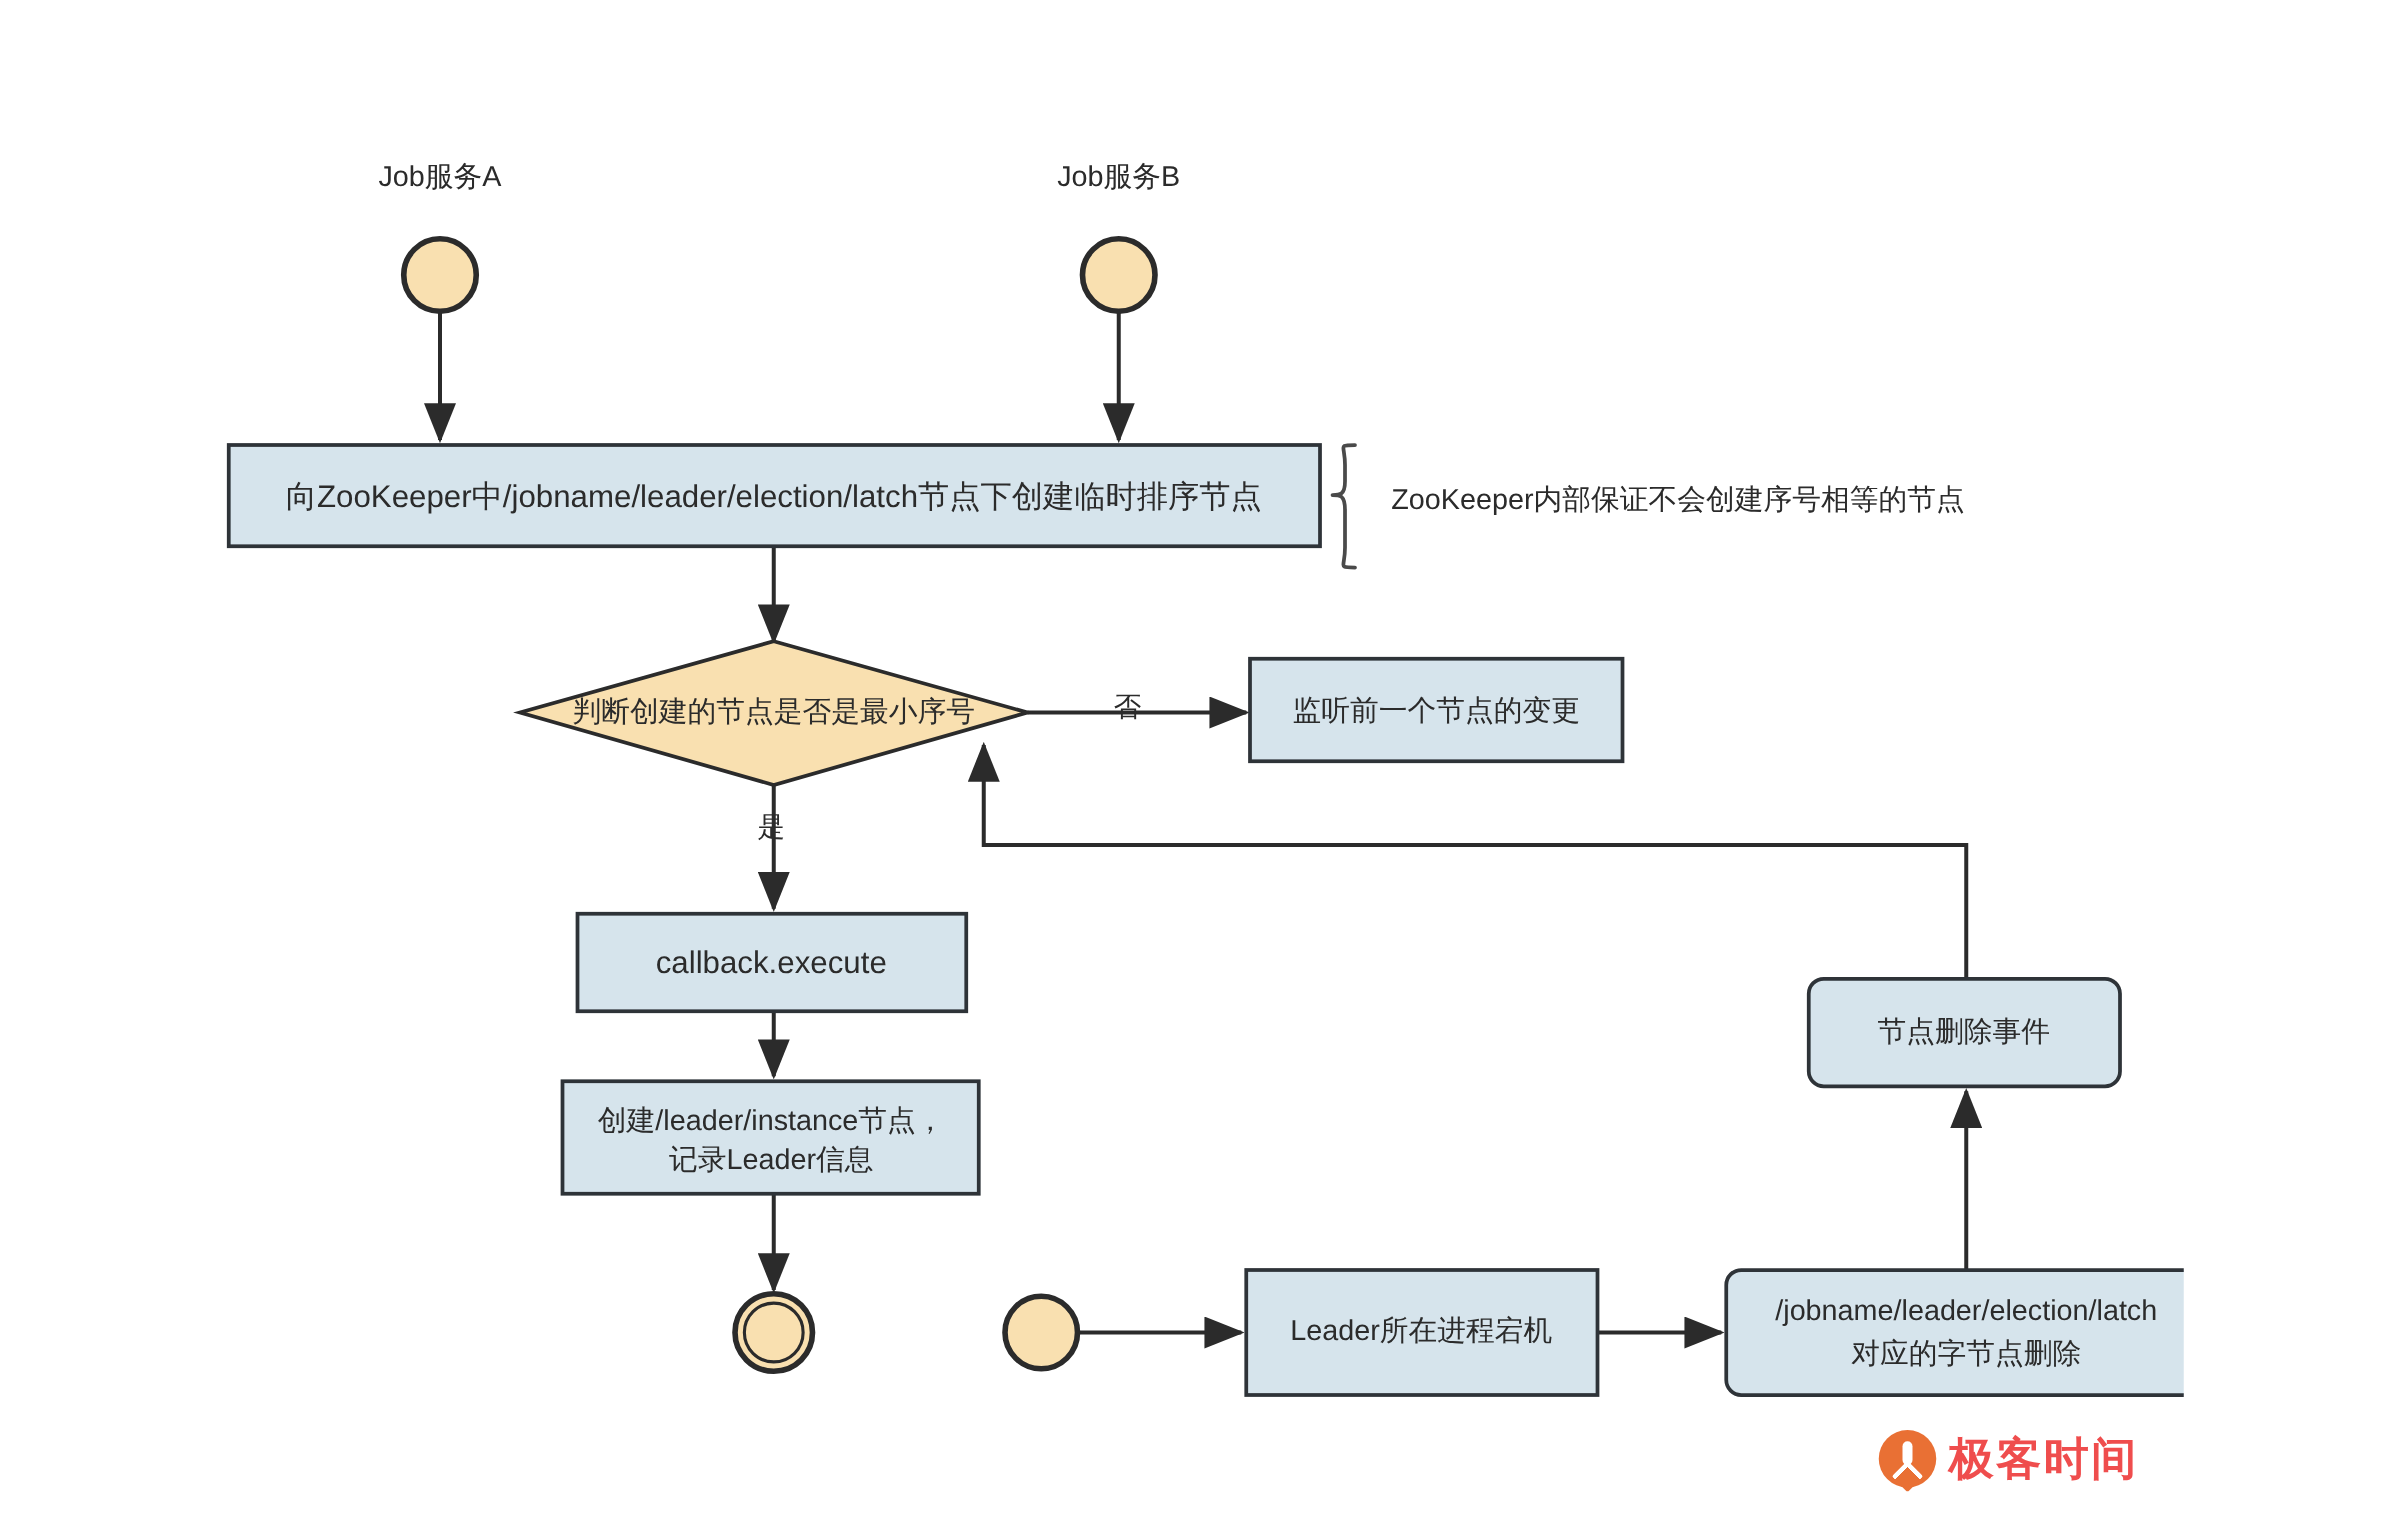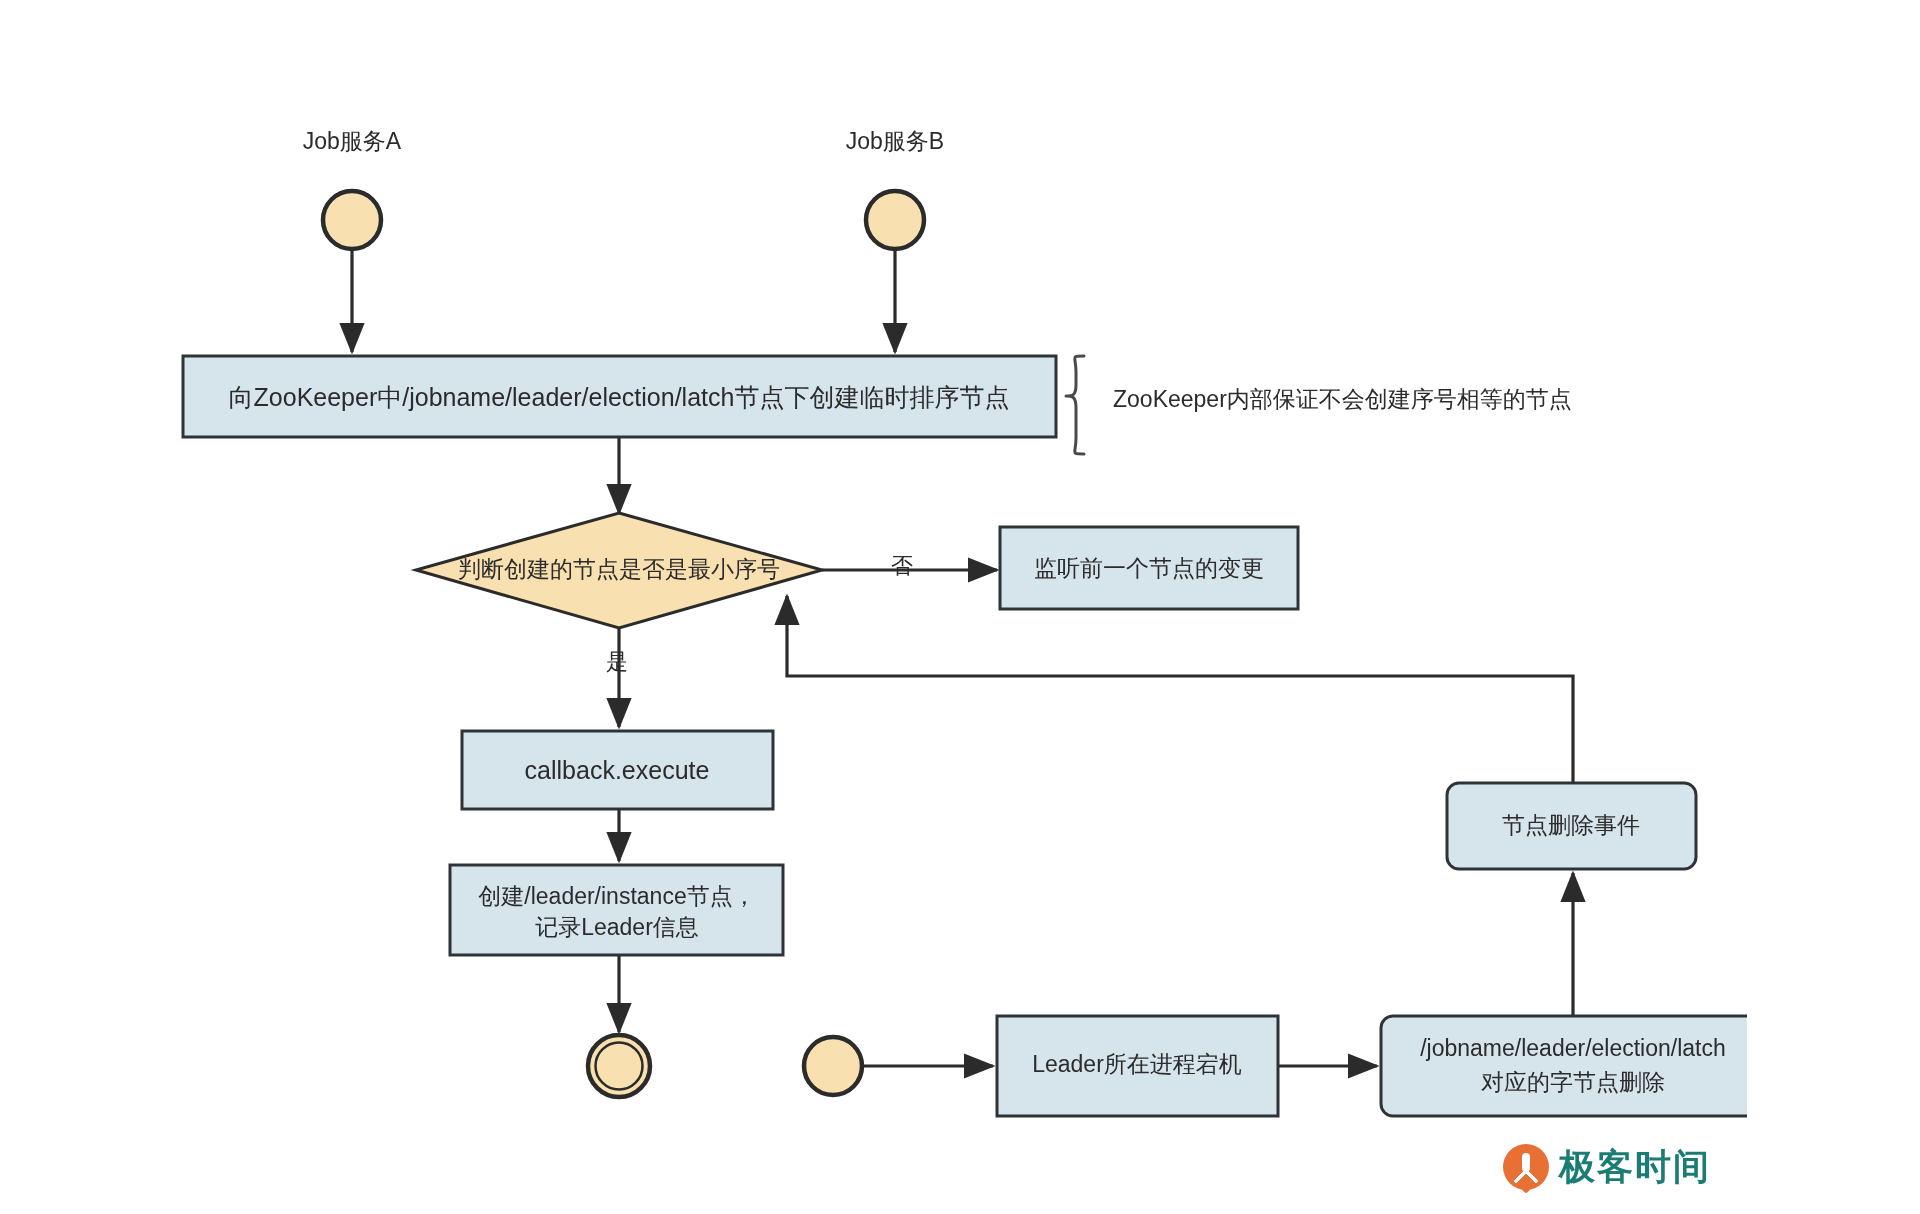--- a/index.html
+++ b/index.html
@@ -112,21 +112,21 @@
     width: 14px;
     height: 14px;
     background: #e8692a;
     border-top: 4px solid #ffffff;
     border-left: 4px solid #ffffff;
     border-radius: 2px;
   }
   #watermark .wm-text {
     font-size: 36px;
     font-weight: bold;
-    color: #0f766e;
+    color: #ef4444;
     letter-spacing: 2px;
     line-height: 1;
     white-space: nowrap;
   }
 </style>
 </head>
 <body>
 
 <div id="canvas">
 

